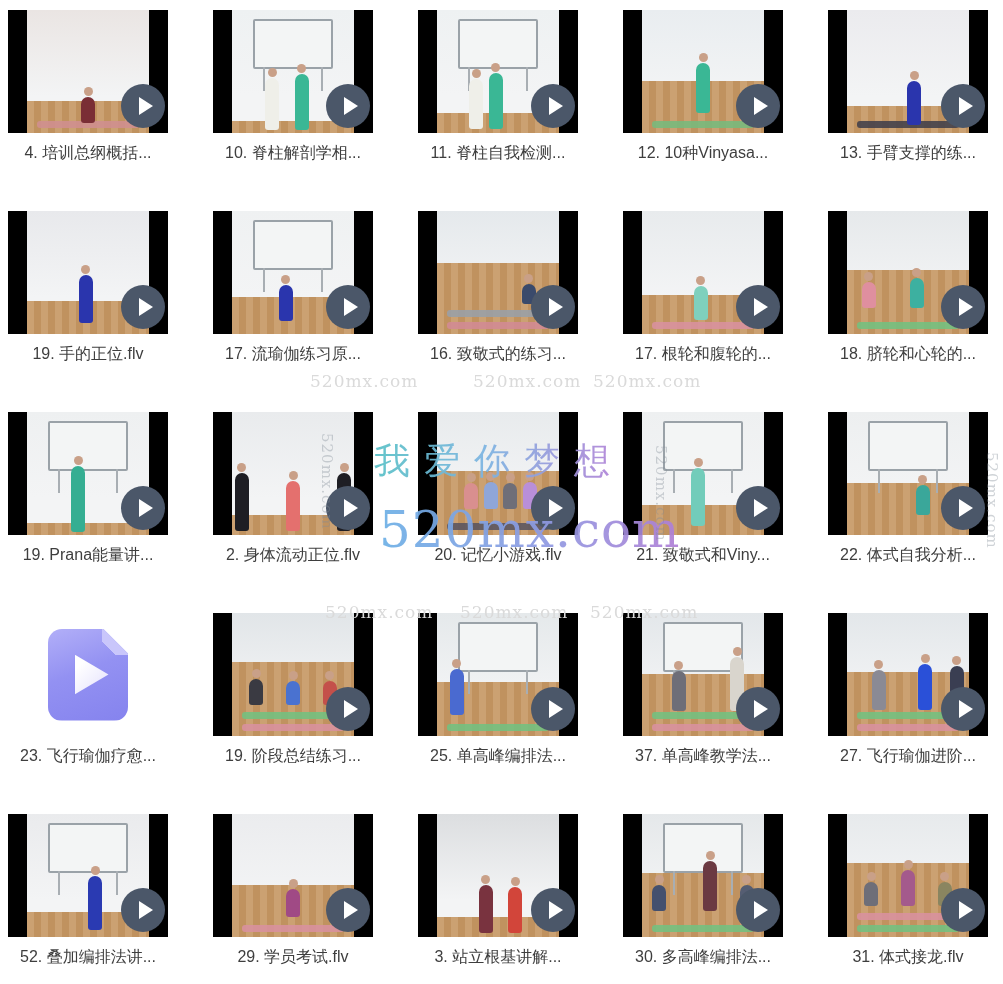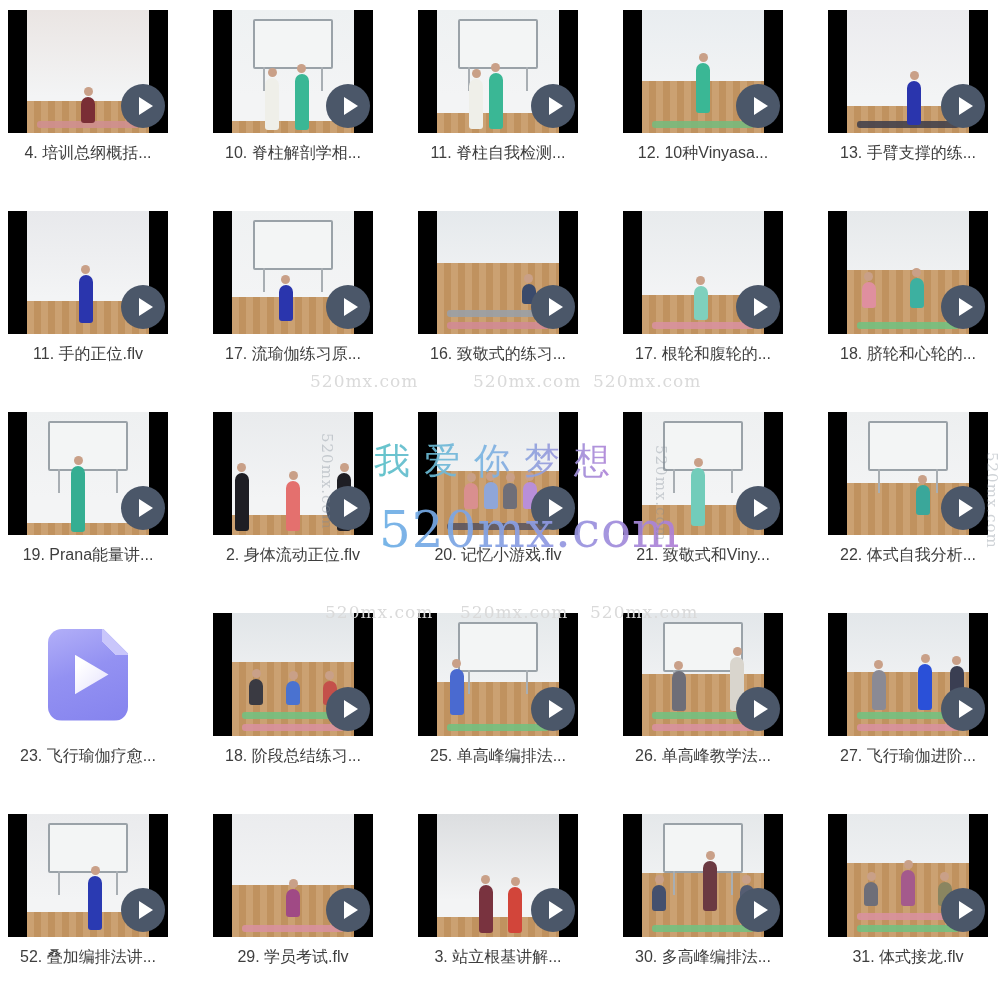--- a/index.html
+++ b/index.html
@@ -182,21 +182,21 @@
           <div class="floor" style="height: 33px;"></div>
           <div class="fig" style="left: 48%; bottom: 11px;">
             <div class="head"></div>
             <div class="torso" style="height: 48px; background: rgb(42, 53, 173);"></div>
           </div>
         </div>
         <div class="play" style="background: rgb(75, 87, 105);">
           <span class="play-tri" style="border-left-color: rgb(255, 255, 255);"></span>
         </div>
       </div>
-      <div class="title">11. 手的正位.flv</div>
+      <div class="title">19. 手的正位.flv</div>
     </div>
     <div class="cell">
       <div class="thumb">
         <div class="photo">
           <div class="wall" style="background: linear-gradient(rgb(239, 241, 242) 0%, rgb(243, 244, 245) 70%);"></div>
           <div class="floor" style="height: 37px;"></div>
           <div class="board"></div>
           <div class="fig" style="left: 44%; bottom: 13px;">
             <div class="head"></div>
             <div class="torso" style="height: 36px; background: rgb(42, 53, 173);"></div>
@@ -394,21 +394,21 @@
           </div>
           <div class="fig" style="left: 80%; bottom: 31px;">
             <div class="head"></div>
             <div class="torso" style="height: 24px; background: rgb(196, 80, 74);"></div>
           </div>
         </div>
         <div class="play" style="background: rgb(75, 87, 105);">
           <span class="play-tri" style="border-left-color: rgb(255, 255, 255);"></span>
         </div>
       </div>
-      <div class="title">18. 阶段总结练习...</div>
+      <div class="title">19. 阶段总结练习...</div>
     </div>
     <div class="cell">
       <div class="thumb">
         <div class="photo">
           <div class="wall" style="background: linear-gradient(rgb(229, 233, 235) 0%, rgb(243, 244, 245) 70%);"></div>
           <div class="floor" style="height: 54px;"></div>
           <div class="mat" style="background: rgb(116, 192, 127); bottom: 5px;"></div>
           <div class="board"></div>
           <div class="fig" style="left: 16%; bottom: 21px;">
             <div class="head"></div>
@@ -435,21 +435,21 @@
           </div>
           <div class="fig" style="left: 30%; bottom: 25px;">
             <div class="head"></div>
             <div class="torso" style="height: 40px; background: rgb(110, 110, 120);"></div>
           </div>
         </div>
         <div class="play" style="background: rgb(75, 87, 105);">
           <span class="play-tri" style="border-left-color: rgb(255, 255, 255);"></span>
         </div>
       </div>
-      <div class="title">26. 单高峰教学法...</div>
+      <div class="title">37. 单高峰教学法...</div>
     </div>
     <div class="cell">
       <div class="thumb">
         <div class="photo">
           <div class="wall" style="background: linear-gradient(rgb(227, 231, 234) 0%, rgb(243, 244, 245) 70%);"></div>
           <div class="floor" style="height: 64px;"></div>
           <div class="mat" style="background: rgb(216, 145, 157); bottom: 5px;"></div>
           <div class="mat" style="background: rgb(116, 192, 127); bottom: 17px;"></div>
           <div class="fig" style="left: 64%; bottom: 26px;">
             <div class="head"></div>

